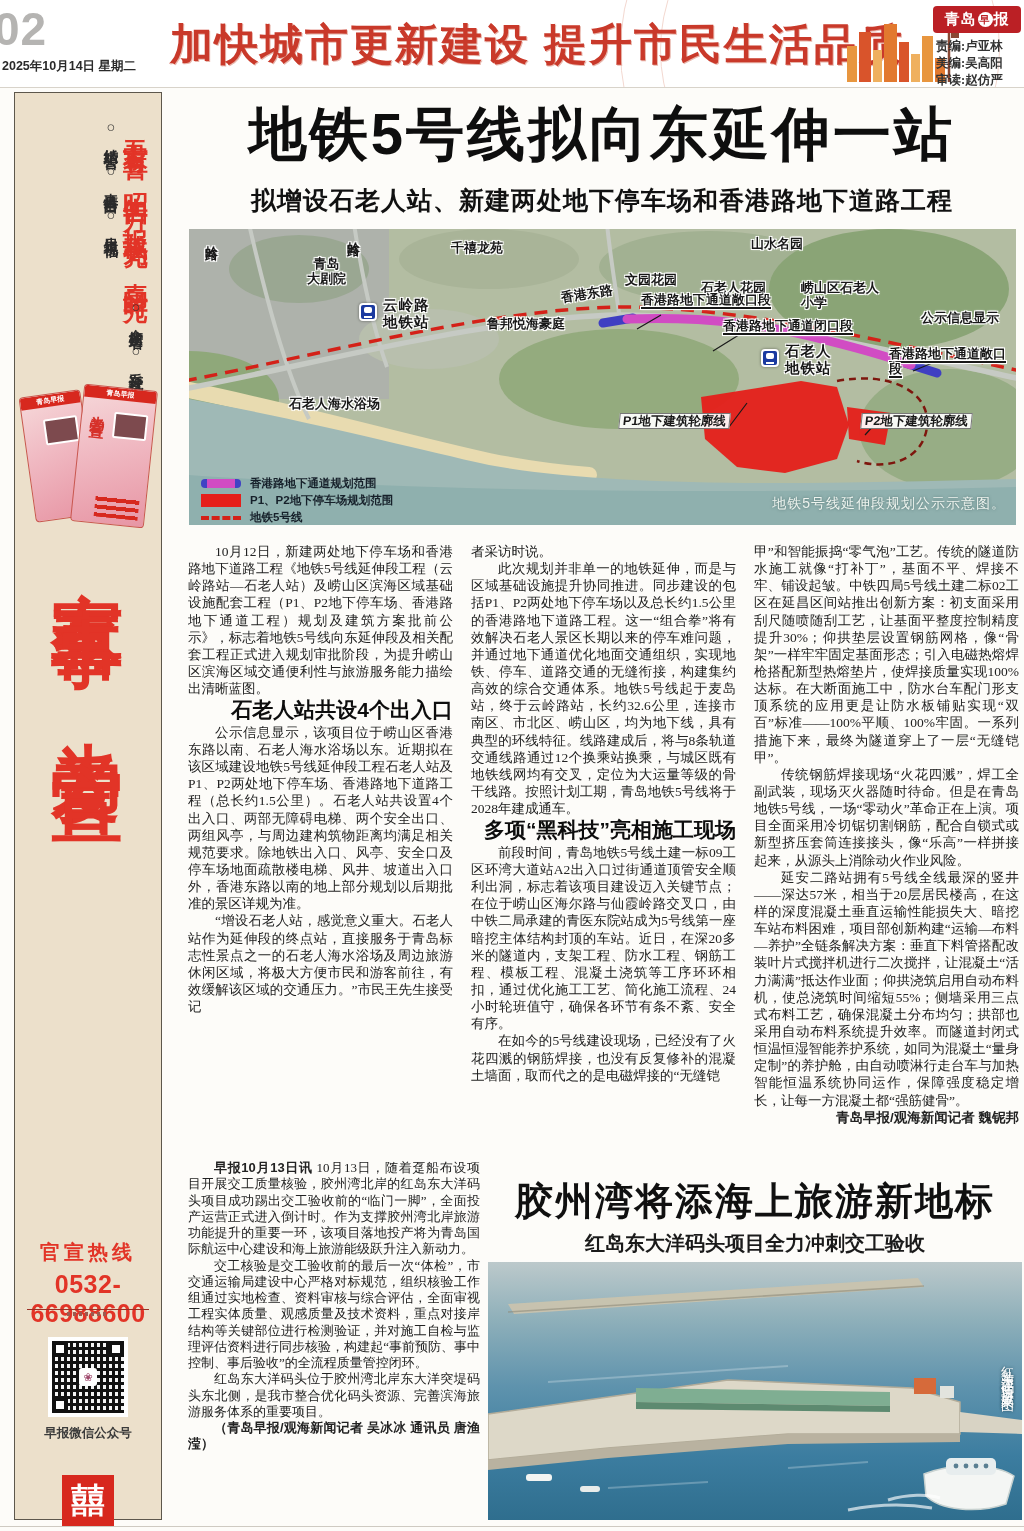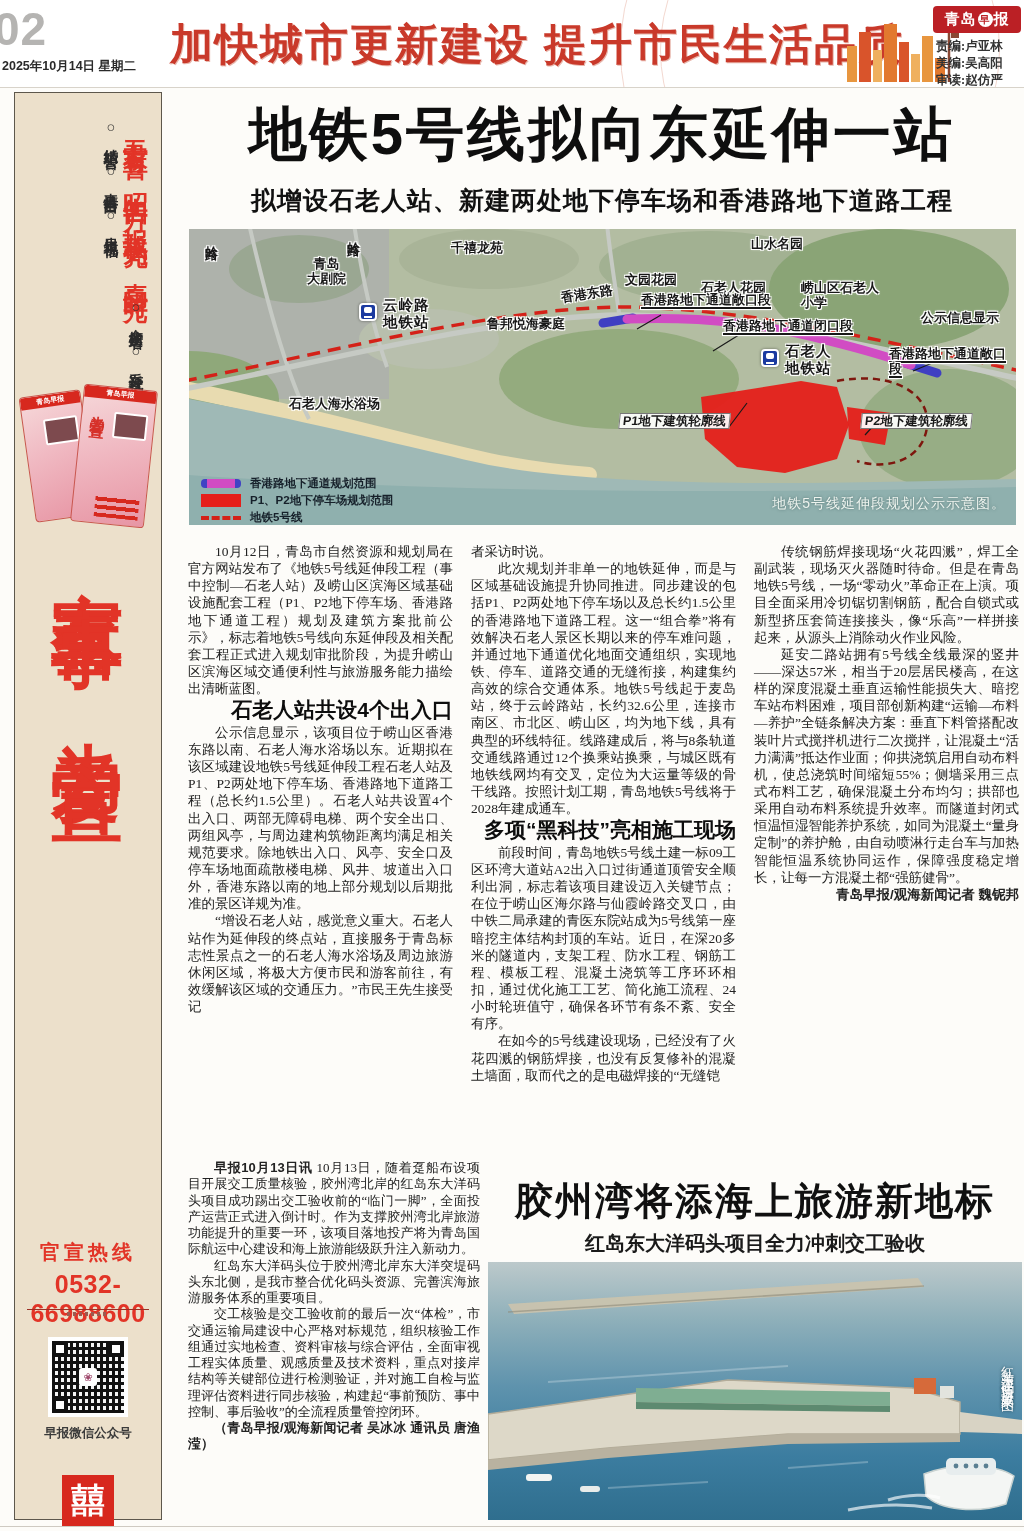--- a/index.html
+++ b/index.html
@@ -279,43 +279,44 @@
       <div class="legrow">
         <span class="sw3"></span>
         <span class="txt">地铁5号线</span>
       </div>
     </div>
     <div id="map-cap">地铁5号线延伸段规划公示示意图。</div>
   </div>
 
   <div id="cols">
     <div class="col">
-      <p>10月12日，青岛市自然资源和规划局在官方网站发布了《地铁5号线延伸段工程（事中控制—石老人站）及崂山区滨海区域基础设施配套工程（P1、P2地下停车场、香港路地下通道工程）规划及建筑方案批前公示》，标志着地铁5号线向东延伸段及相关配套工程正式进入规划审批阶段，为提升崂山区滨海区域交通便利性与旅游服务能力描绘出清晰蓝图。</p>
+      <p>10月12日，新建两处地下停车场和香港路地下道路工程《地铁5号线延伸段工程（云岭路站—石老人站）及崂山区滨海区域基础设施配套工程（P1、P2地下停车场、香港路地下通道工程）规划及建筑方案批前公示》，标志着地铁5号线向东延伸段及相关配套工程正式进入规划审批阶段，为提升崂山区滨海区域交通便利性与旅游服务能力描绘出清晰蓝图。</p>
       <p class="sect">石老人站共设4个出入口</p>
       <p>公示信息显示，该项目位于崂山区香港东路以南、石老人海水浴场以东。近期拟在该区域建设地铁5号线延伸段工程石老人站及P1、P2两处地下停车场、香港路地下道路工程（总长约1.5公里）。石老人站共设置4个出入口、两部无障碍电梯、两个安全出口、两组风亭，与周边建构筑物距离均满足相关规范要求。除地铁出入口、风亭、安全口及停车场地面疏散楼电梯、风井、坡道出入口外，香港东路以南的地上部分规划以后期批准的景区详规为准。</p>
       <p>“增设石老人站，感觉意义重大。石老人站作为延伸段的终点站，直接服务于青岛标志性景点之一的石老人海水浴场及周边旅游休闲区域，将极大方便市民和游客前往，有效缓解该区域的交通压力。”市民王先生接受记</p>
     </div>
     <div class="col">
       <p class="cont">者采访时说。</p>
       <p>此次规划并非单一的地铁延伸，而是与区域基础设施提升协同推进。同步建设的包括P1、P2两处地下停车场以及总长约1.5公里的香港路地下道路工程。这一“组合拳”将有效解决石老人景区长期以来的停车难问题，并通过地下通道优化地面交通组织，实现地铁、停车、道路交通的无缝衔接，构建集约高效的综合交通体系。地铁5号线起于麦岛站，终于云岭路站，长约32.6公里，连接市南区、市北区、崂山区，均为地下线，具有典型的环线特征。线路建成后，将与8条轨道交通线路通过12个换乘站换乘，与城区既有地铁线网均有交叉，定位为大运量等级的骨干线路。按照计划工期，青岛地铁5号线将于2028年建成通车。</p>
       <p class="sect">多项“黑科技”亮相施工现场</p>
       <p>前段时间，青岛地铁5号线土建一标09工区环湾大道站A2出入口过街通道顶管安全顺利出洞，标志着该项目建设迈入关键节点；在位于崂山区海尔路与仙霞岭路交叉口，由中铁二局承建的青医东院站成为5号线第一座暗挖主体结构封顶的车站。近日，在深20多米的隧道内，支架工程、防水工程、钢筋工程、模板工程、混凝土浇筑等工序环环相扣，通过优化施工工艺、简化施工流程、24小时轮班值守，确保各环节有条不紊、安全有序。</p>
       <p>在如今的5号线建设现场，已经没有了火花四溅的钢筋焊接，也没有反复修补的混凝土墙面，取而代之的是电磁焊接的“无缝铠</p>
     </div>
     <div class="col">
+      <p class="cont">甲”和智能振捣“零气泡”工艺。传统的隧道防水施工就像“打补丁”，基面不平、焊接不牢、铺设起皱。中铁四局5号线土建二标02工区在延昌区间站推出创新方案：初支面采用刮尺随喷随刮工艺，让基面平整度控制精度提升30%；仰拱垫层设置钢筋网格，像“骨架”一样牢牢固定基面形态；引入电磁热熔焊枪搭配新型热熔垫片，使焊接质量实现100%达标。在大断面施工中，防水台车配门形支顶系统的应用更是让防水板铺贴实现“双百”标准——100%平顺、100%牢固。一系列措施下来，最终为隧道穿上了一层“无缝铠甲”。</p>
       <p>传统钢筋焊接现场“火花四溅”，焊工全副武装，现场灭火器随时待命。但是在青岛地铁5号线，一场“零动火”革命正在上演。项目全面采用冷切锯切割钢筋，配合自锁式或新型挤压套筒连接接头，像“乐高”一样拼接起来，从源头上消除动火作业风险。</p>
       <p>延安二路站拥有5号线全线最深的竖井——深达57米，相当于20层居民楼高，在这样的深度混凝土垂直运输性能损失大、暗挖车站布料困难，项目部创新构建“运输—布料—养护”全链条解决方案：垂直下料管搭配改装叶片式搅拌机进行二次搅拌，让混凝土“活力满满”抵达作业面；仰拱浇筑启用自动布料机，使总浇筑时间缩短55%；侧墙采用三点式布料工艺，确保混凝土分布均匀；拱部也采用自动布料系统提升效率。而隧道封闭式恒温恒湿智能养护系统，如同为混凝土“量身定制”的养护舱，由自动喷淋行走台车与加热智能恒温系统协同运作，保障强度稳定增长，让每一方混凝土都“强筋健骨”。</p>
       <p class="byline1">青岛早报/观海新闻记者 魏铌邦</p>
     </div>
   </div>
 
   <div id="a2-text">
     <p><b class="sans">早报10月13日讯</b>&nbsp;<span>10月13日，随着趸船布设项目开展交工质量核验，胶州湾北岸的红岛东大洋码头项目成功踢出交工验收前的“临门一脚”，全面投产运营正式进入倒计时。作为支撑胶州湾北岸旅游功能提升的重要一环，该项目落地投产将为青岛国际航运中心建设和海上旅游能级跃升注入新动力。</span></p>
+    <p>交工核验是交工验收前的最后一次“体检”，市交通运输局建设中心严格对标规范，组织核验工作组通过实地检查、资料审核与综合评估，全面审视工程实体质量、观感质量及技术资料，重点对接岸结构等关键部位进行检测验证，并对施工自检与监理评估资料进行同步核验，构建起“事前预防、事中控制、事后验收”的全流程质量管控闭环。</p>
     <p>红岛东大洋码头位于胶州湾北岸东大洋突堤码头东北侧，是我市整合优化码头资源、完善滨海旅游服务体系的重要项目。</p>
-    <p>交工核验是交工验收前的最后一次“体检”，市交通运输局建设中心严格对标规范，组织核验工作组通过实地检查、资料审核与综合评估，全面审视工程实体质量、观感质量及技术资料，重点对接岸结构等关键部位进行检测验证，并对施工自检与监理评估资料进行同步核验，构建起“事前预防、事中控制、事后验收”的全流程质量管控闭环。</p>
     <p class="byline2">（青岛早报/观海新闻记者 吴冰冰 通讯员 唐渔滢）</p>
   </div>
 
   <div id="a2-head" class="sans">胶州湾将添海上旅游新地标</div>
   <div id="a2-sub" class="sans">红岛东大洋码头项目全力冲刺交工验收</div>
 
   <div id="photo">
     <svg width="534" height="258" viewBox="0 0 534 258">
 
       <path d="M20,42 L430,16 L436,25 L26,52 Z" fill="#c9c3ae" opacity="0.95"></path>

